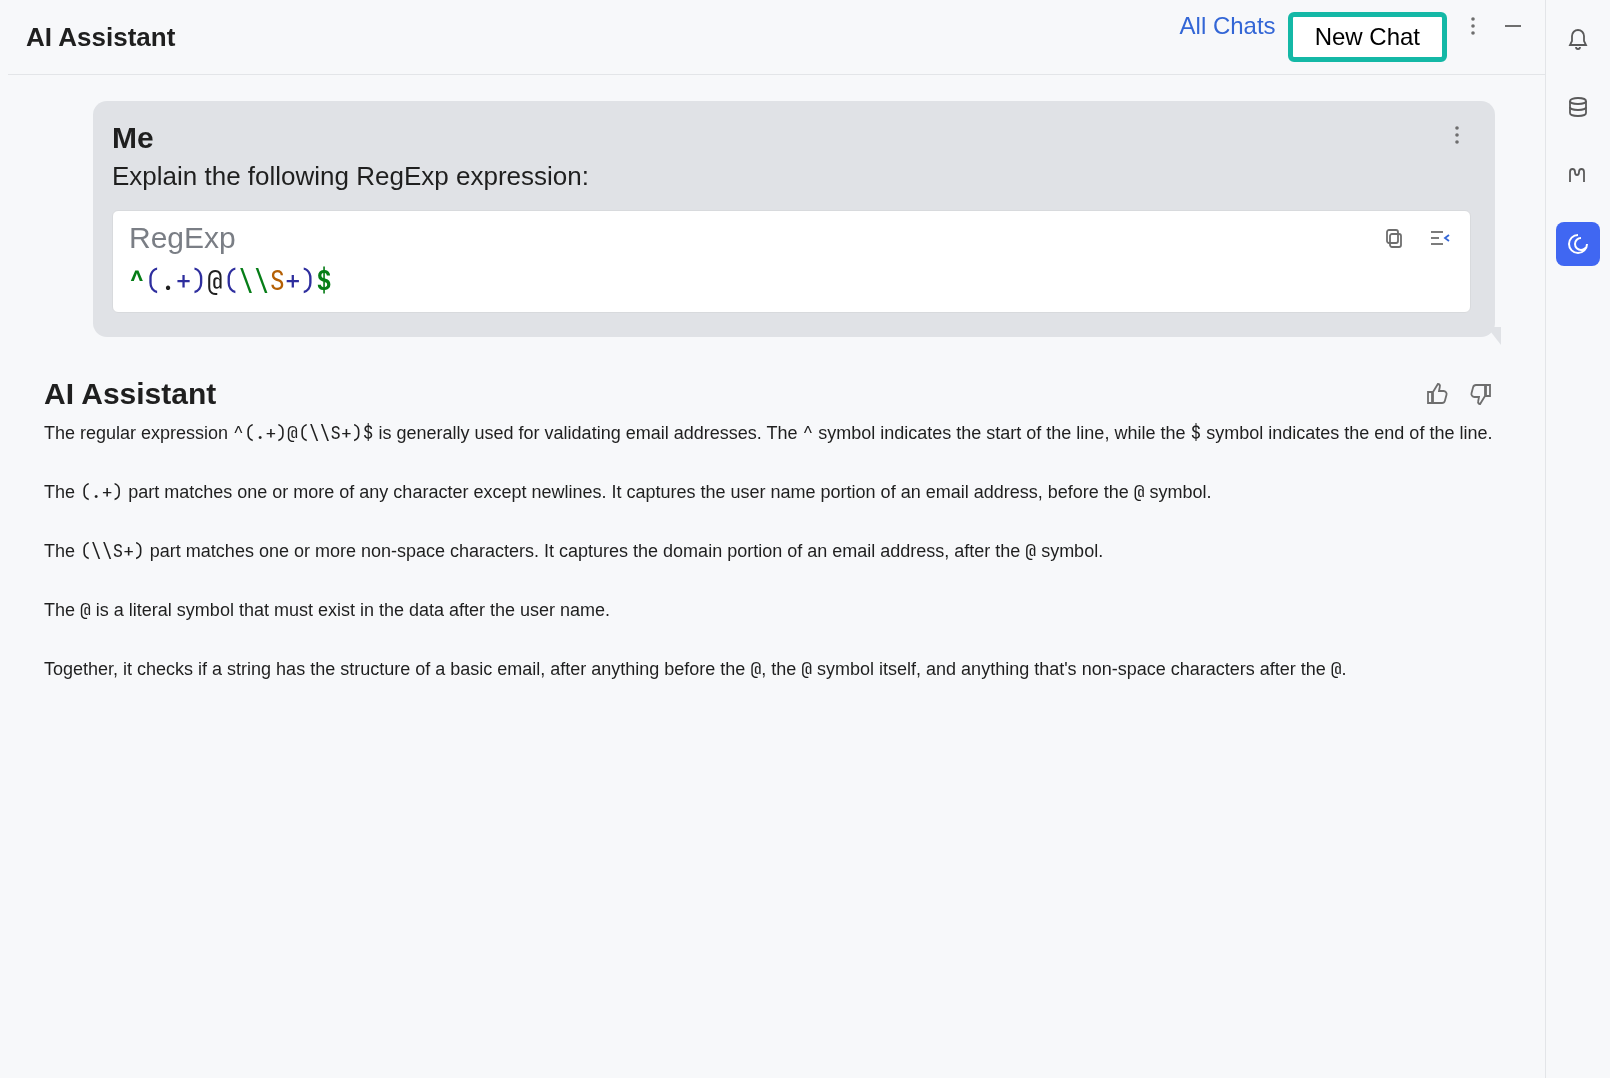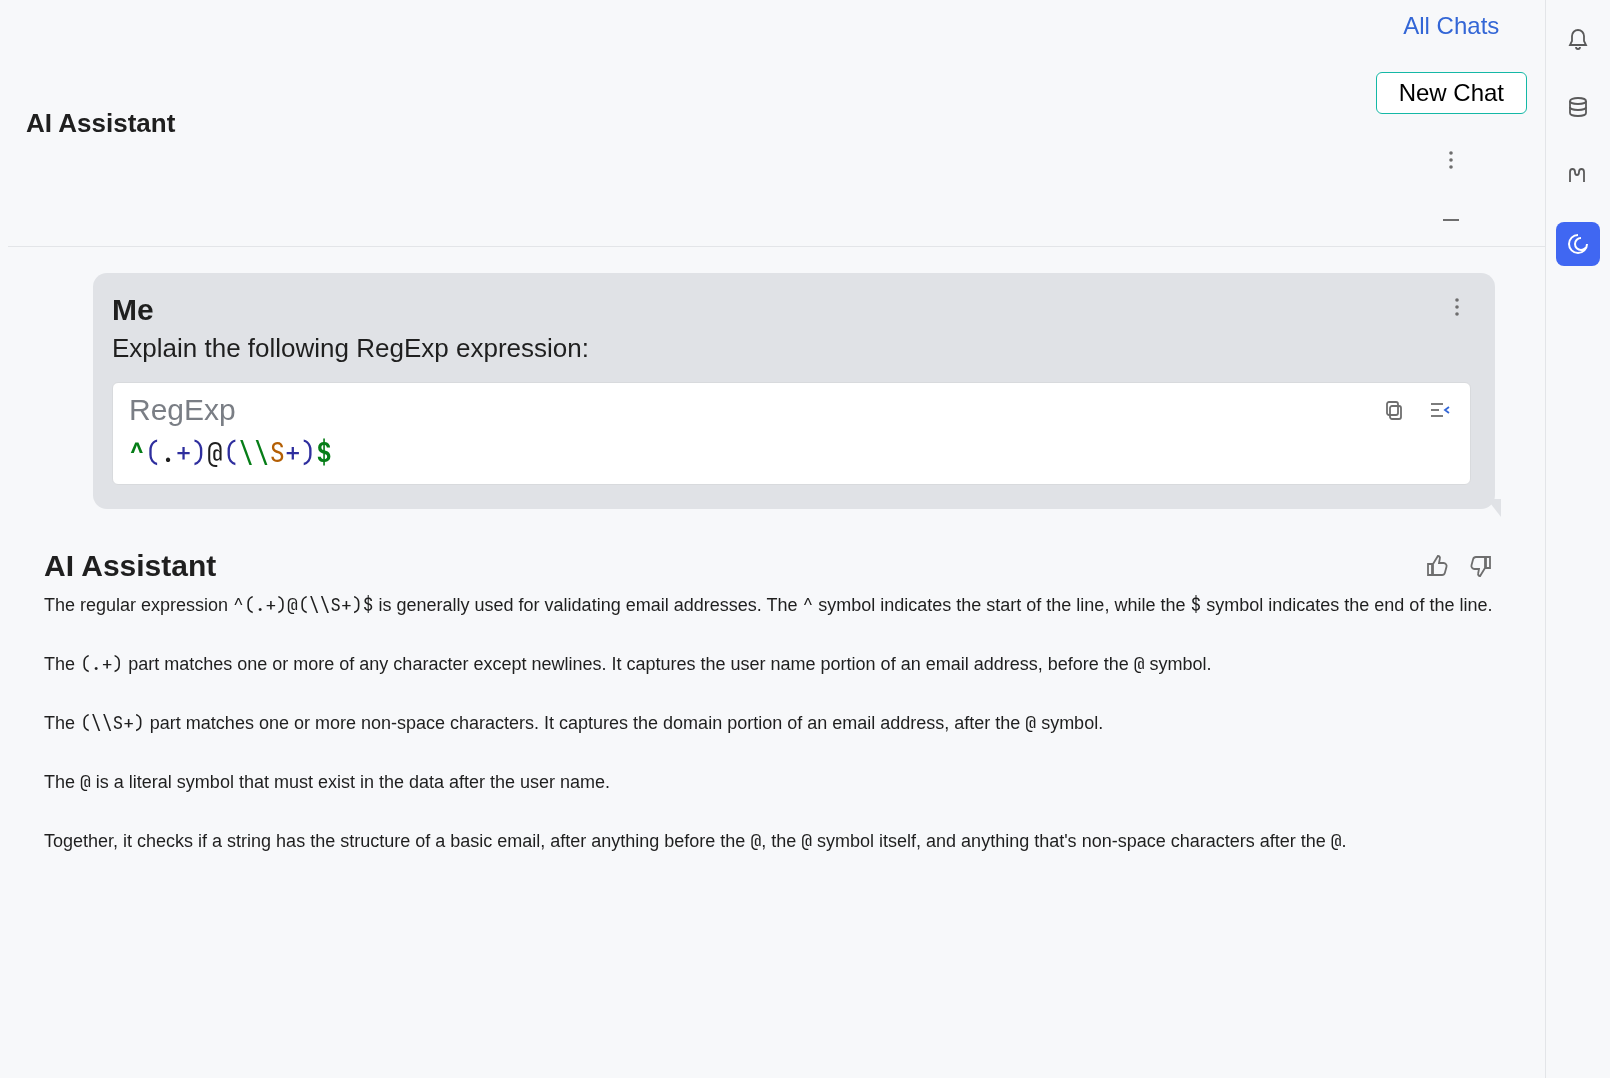--- a/index.html
+++ b/index.html
@@ -40,33 +40,31 @@
     padding: 12px 18px;
     border-bottom: 1px solid var(--panel-border);
     background: var(--bg);
   }
   .header-title {
     font-size: 26px;
     font-weight: 700;
   }
   .header-actions {
     display: flex;
-    align-items: center;
-    gap: 32px;
-    flex-direction: column;
+    gap: 12px;
   }
   .link {
     color: var(--link);
     font-size: 24px;
     cursor: pointer;
   }
   .btn {
     font-size: 24px;
     padding: 6px 22px;
-    border: 1px solid #14b8a6;
+    border: 5px solid #14b8a6;
     background: #fff;
     border-radius: 6px;
     cursor: pointer;
   }
   .icon-btn {
     display: inline-flex;
     align-items: center;
     justify-content: center;
     width: 28px;
     height: 28px;

